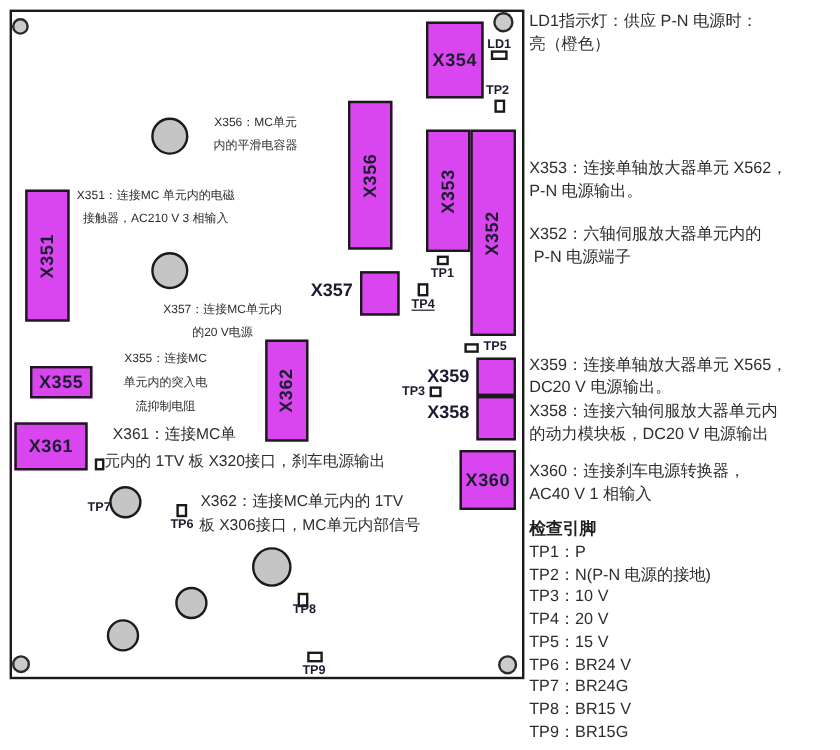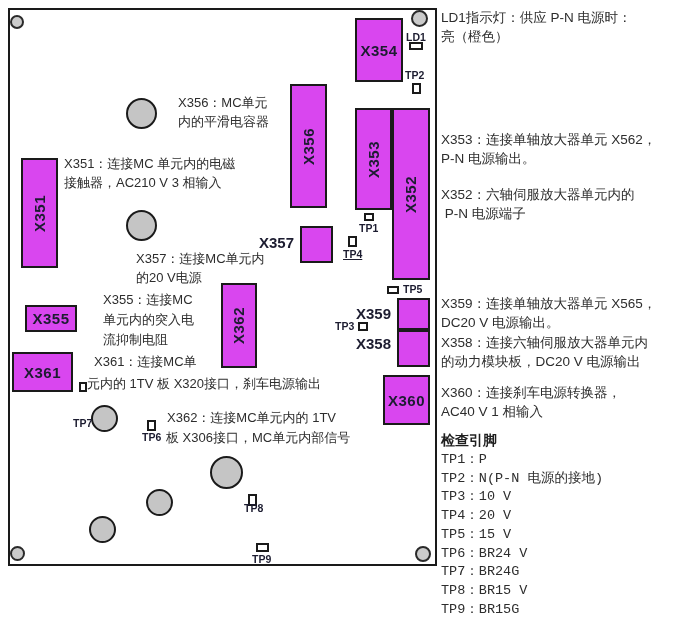--- a/index.html
+++ b/index.html
@@ -9,26 +9,26 @@
          border:2px solid #1a1a1a;box-sizing:border-box;background:#fff;}
   .box{position:absolute;background:#d946ef;border:2px solid #1a1a1a;box-sizing:border-box;
        display:flex;align-items:center;justify-content:center;}
   .clabel{font-weight:bold;font-size:15px;color:#1c1c30;letter-spacing:0.5px;white-space:nowrap;}
   .vlabel span{display:block;transform:rotate(-90deg);}
   .outlabel{position:absolute;font-weight:bold;font-size:15px;color:#1c1c30;white-space:nowrap;}
   .circle{position:absolute;border-radius:50%;background:#c5c5c5;border:2px solid #1a1a1a;box-sizing:border-box;}
   .hole{position:absolute;border-radius:50%;background:#cbcbcb;border:2px solid #2a2a2a;box-sizing:border-box;}
   .tp{position:absolute;background:#fff;border:2px solid #1a1a1a;box-sizing:border-box;}
   .tplabel{position:absolute;font-weight:bold;font-size:10.5px;color:#1c1c30;white-space:nowrap;}
-  .ann{position:absolute;font-size:13px;line-height:19px;color:#2d2d2d;white-space:pre-line;}
+  .ann{position:absolute;font-size:10px;line-height:19px;color:#2d2d2d;white-space:pre-line;text-align:center;}
   .annl{position:absolute;font-size:13px;color:#2d2d2d;white-space:nowrap;}
   .legend-item{position:absolute;left:441px;font-size:13.5px;line-height:19px;color:#2d2d2d;white-space:pre-line;}
   .legend-header{position:absolute;left:441px;font-size:14px;font-weight:bold;color:#1f1f1f;white-space:nowrap;}
   .tp-list{position:absolute;left:441px;top:451px;font-size:13.5px;color:#2d2d2d;}
-  .tp-list div{line-height:18.7px;white-space:pre;font-family:Liberation Mono, monospace;}
+  .tp-list div{line-height:18.7px;white-space:pre;}
 </style>
 </head>
 <body>
 
 <div id="stage">
 
   <div class="board"></div>
 
   <div class="hole" style="left:10px;top:15px;width:14px;height:14px;"></div>
   <div class="hole" style="left:411px;top:10px;width:17px;height:17px;"></div>

